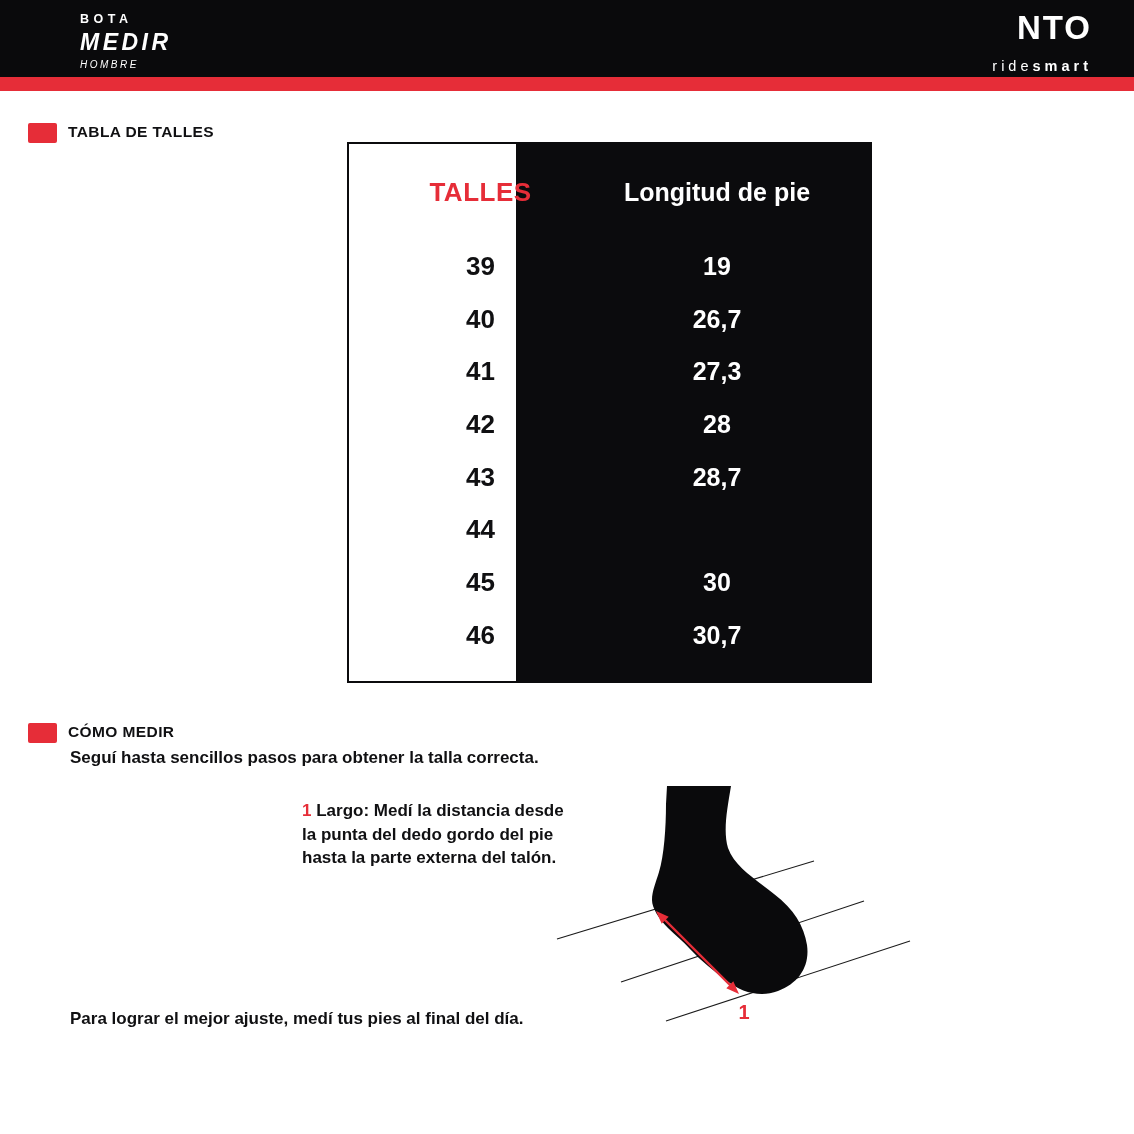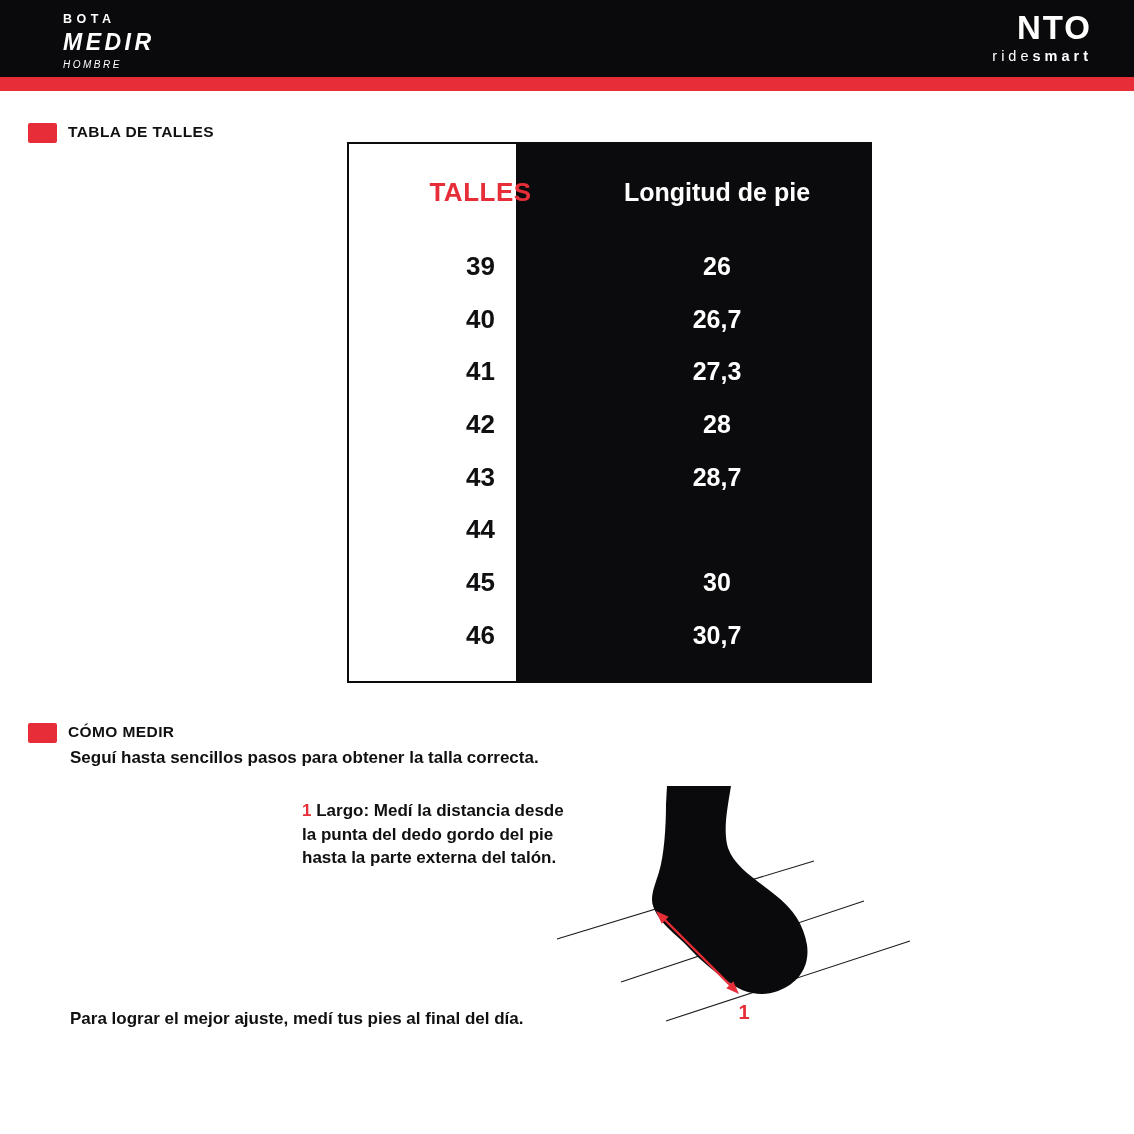--- a/index.html
+++ b/index.html
@@ -15,21 +15,21 @@
   }
 
   
   .header {
     position: absolute; top: 0; left: 0;
     width: 1134px; height: 77px;
     background: #0a0a0c;
   }
   .header-left {
     position: absolute; left: 63px; top: 10px;
-    display: flex; align-items: flex-end; flex-direction: column;
+    display: flex; align-items: flex-end;
   }
   .vrule { width: 3px; background: #ffffff; margin-right: 14px; }
   .title-stack { display: flex; flex-direction: column; justify-content: space-between; padding: 2px 0; }
   .product-type {
     color: #ffffff; font-size: 12.5px; font-weight: 600;
     letter-spacing: 4.5px; line-height: 14px;
   }
   .product-name {
     color: #ffffff; font-size: 23px; font-weight: 800; font-style: italic;
     letter-spacing: 3.5px; line-height: 26px; margin-top: 3px;
@@ -41,21 +41,21 @@
   .logo {
     position: absolute; right: 42px; top: 11px;
     display: flex; flex-direction: column; align-items: flex-end;
   }
   .logo-primary {
     color: #ffffff; font-size: 33px; font-weight: 800;
     letter-spacing: 2px; line-height: 34px;
   }
   .logo-secondary {
     color: #ffffff; font-size: 14.5px; letter-spacing: 4px; line-height: 18px;
-    margin-top: 2px;
+    margin-top: 12px;
   }
   .logo-secondary .lt { font-weight: 300; }
   .logo-secondary .hv { font-weight: 800; }
 
   .red-stripe {
     position: absolute; top: 77px; left: 0;
     width: 1134px; height: 14px;
     background: #e62d38;
   }
 
@@ -132,21 +132,21 @@
 
   <div class="size-table">
     <div class="col2-bg"></div>
     <div class="t-inner">
       <div class="t-row head">
         <div class="c1 th1">TALLES</div>
         <div class="c2 th2">Longitud de pie</div>
       </div>
       <div class="t-row">
         <div class="c1 td1">39</div>
-        <div class="c2 td2">26</div>
+        <div class="c2 td2">19</div>
       </div>
       <div class="t-row">
         <div class="c1 td1">40</div>
         <div class="c2 td2">26,7</div>
       </div>
       <div class="t-row">
         <div class="c1 td1">41</div>
         <div class="c2 td2">27,3</div>
       </div>
       <div class="t-row">

